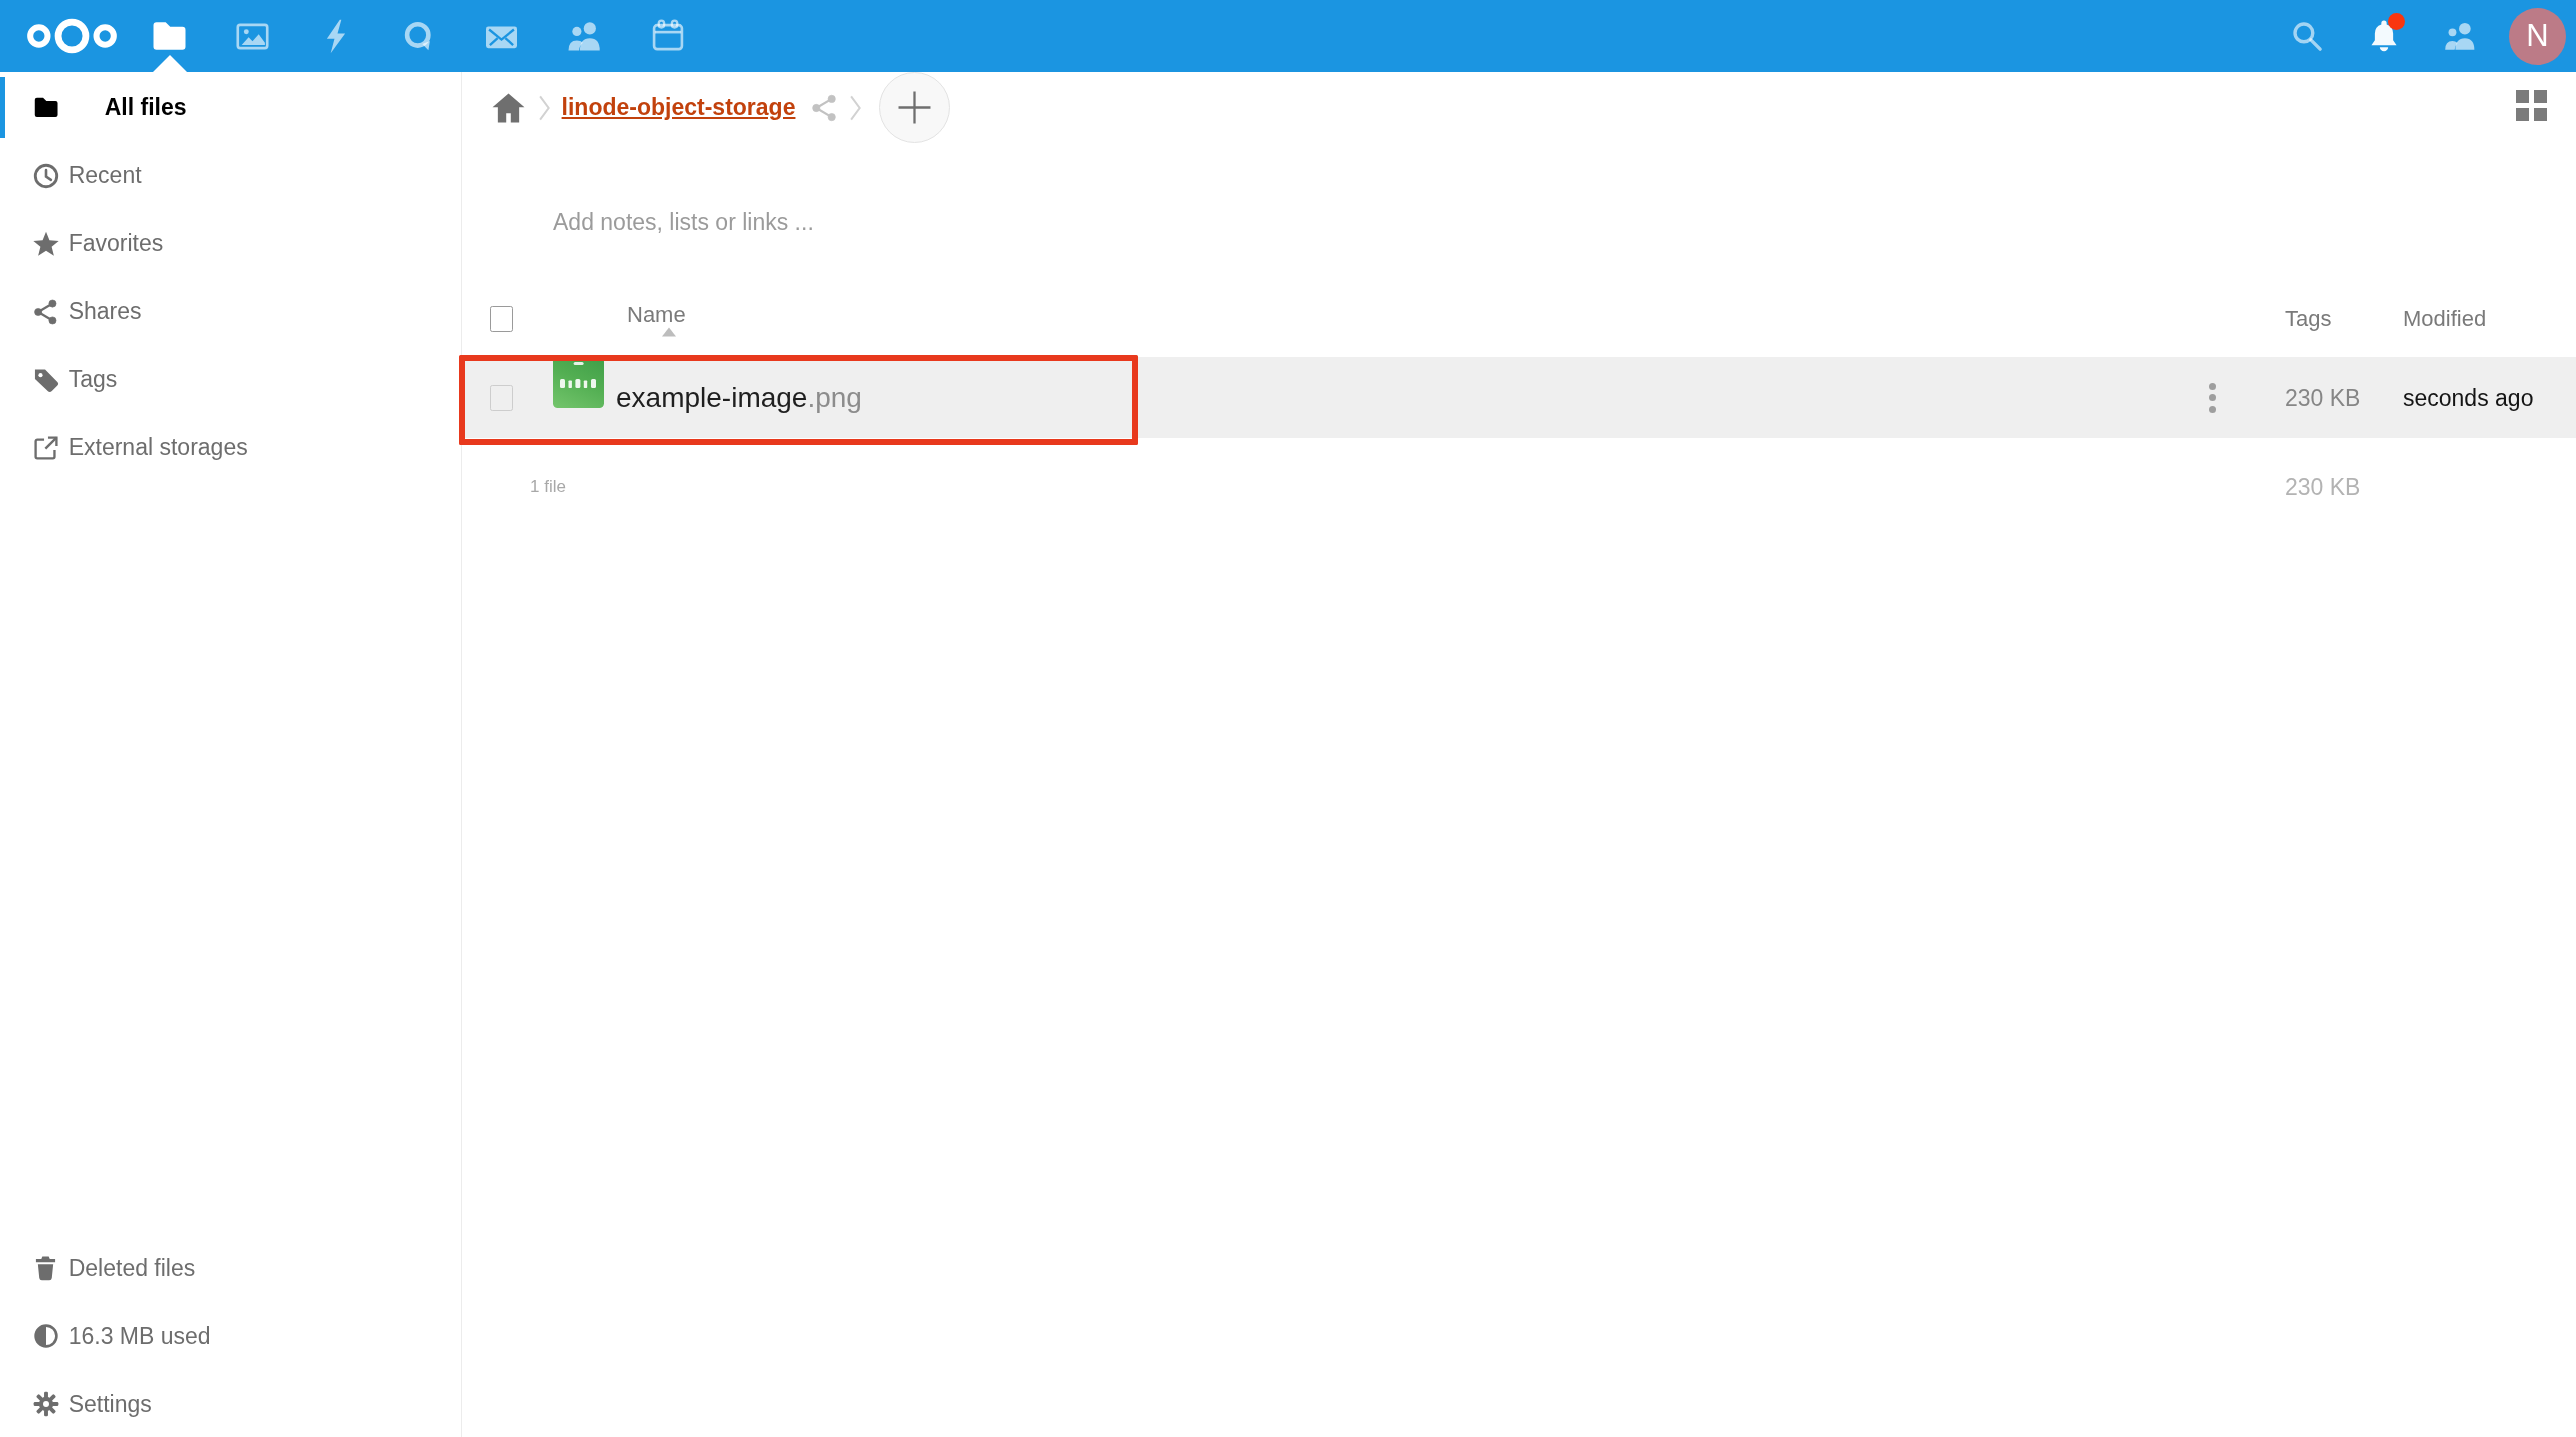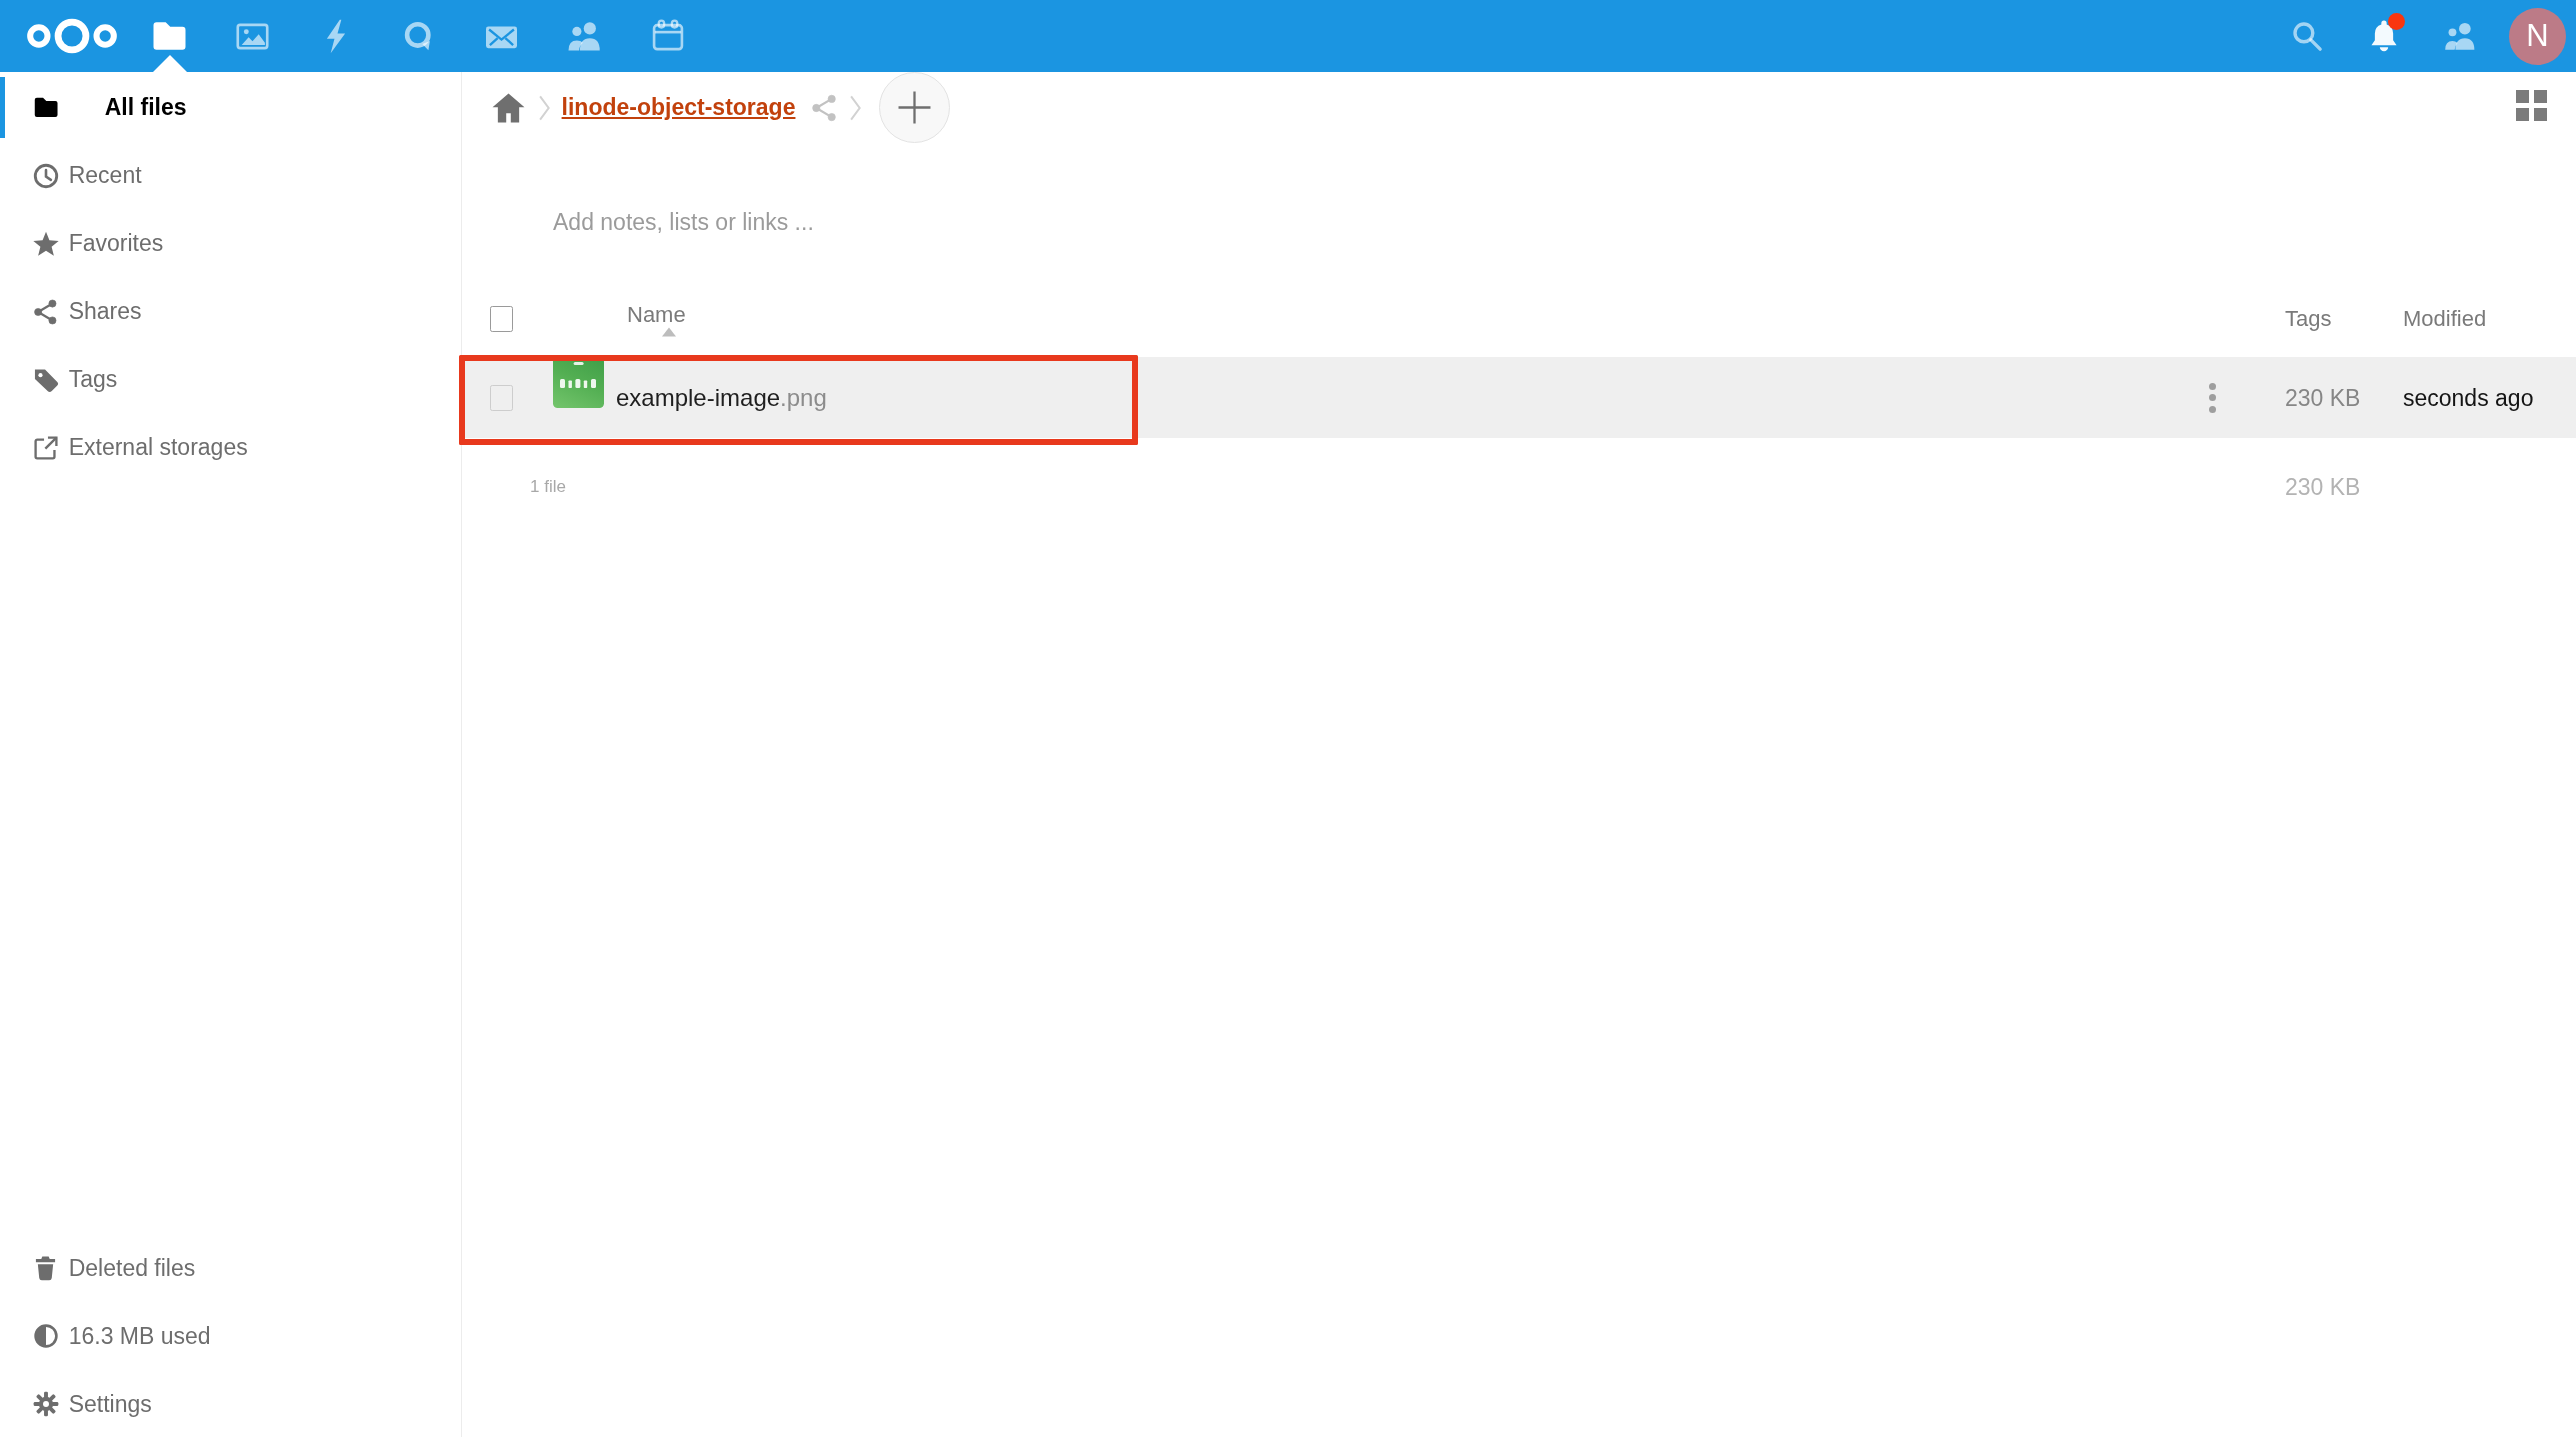--- a/index.html
+++ b/index.html
@@ -63,21 +63,21 @@
 
   .filerow{position:absolute;left:0;right:0;top:285px;height:81px;background:#efefef;cursor:pointer;}
   .filerow .cbx{left:28px;border-color:#cdcdcd;}
   .thumb{left:91px;width:51px;height:51px;border-radius:4.6px;overflow:hidden;position:absolute;
     background:linear-gradient(205deg,#3f9e48 0%,#52ae52 45%,#74c56c 100%);}
   .thumb::before{content:"";position:absolute;top:5.4px;left:50%;transform:translateX(-50%);
     width:10.8px;height:2.3px;background:rgba(255,255,255,.85);border-radius:1.5px;}
   .thumb::after{content:"";position:absolute;top:21.5px;left:7px;width:5.4px;height:9.2px;background:#fff;
     border-radius:1.5px;opacity:.9;
     box-shadow:7.7px 0.8px 0 -0.8px #fff,15.4px 0 0 0 #fff,23px 0.8px 0 -0.8px #fff,31px 0 0 0 #fff;}
-  .fname{left:154px;font-size:24px;color:#1f1f1f;white-space:nowrap;}
+  .fname{left:154px;font-size:28px;color:#1f1f1f;white-space:nowrap;}
   .fext{color:#8c8c8c;}
   .dots{left:1747px;display:flex;gap:4.6px;cursor:pointer;}
   .dots span{width:7px;height:7px;border-radius:50%;background:#9e9e9e;}
   .fsize{left:1823px;font-size:23px;color:#868686;}
   .fmod{left:1941px;font-size:23px;color:#141414;font-weight:500;}
 
   .summary{position:absolute;left:0;right:0;top:389px;height:51px;}
   .s-count{left:68px;font-size:17px;color:#a8a8a8;}
   .s-size{left:1823px;font-size:23px;color:#b3b3b3;}
 

